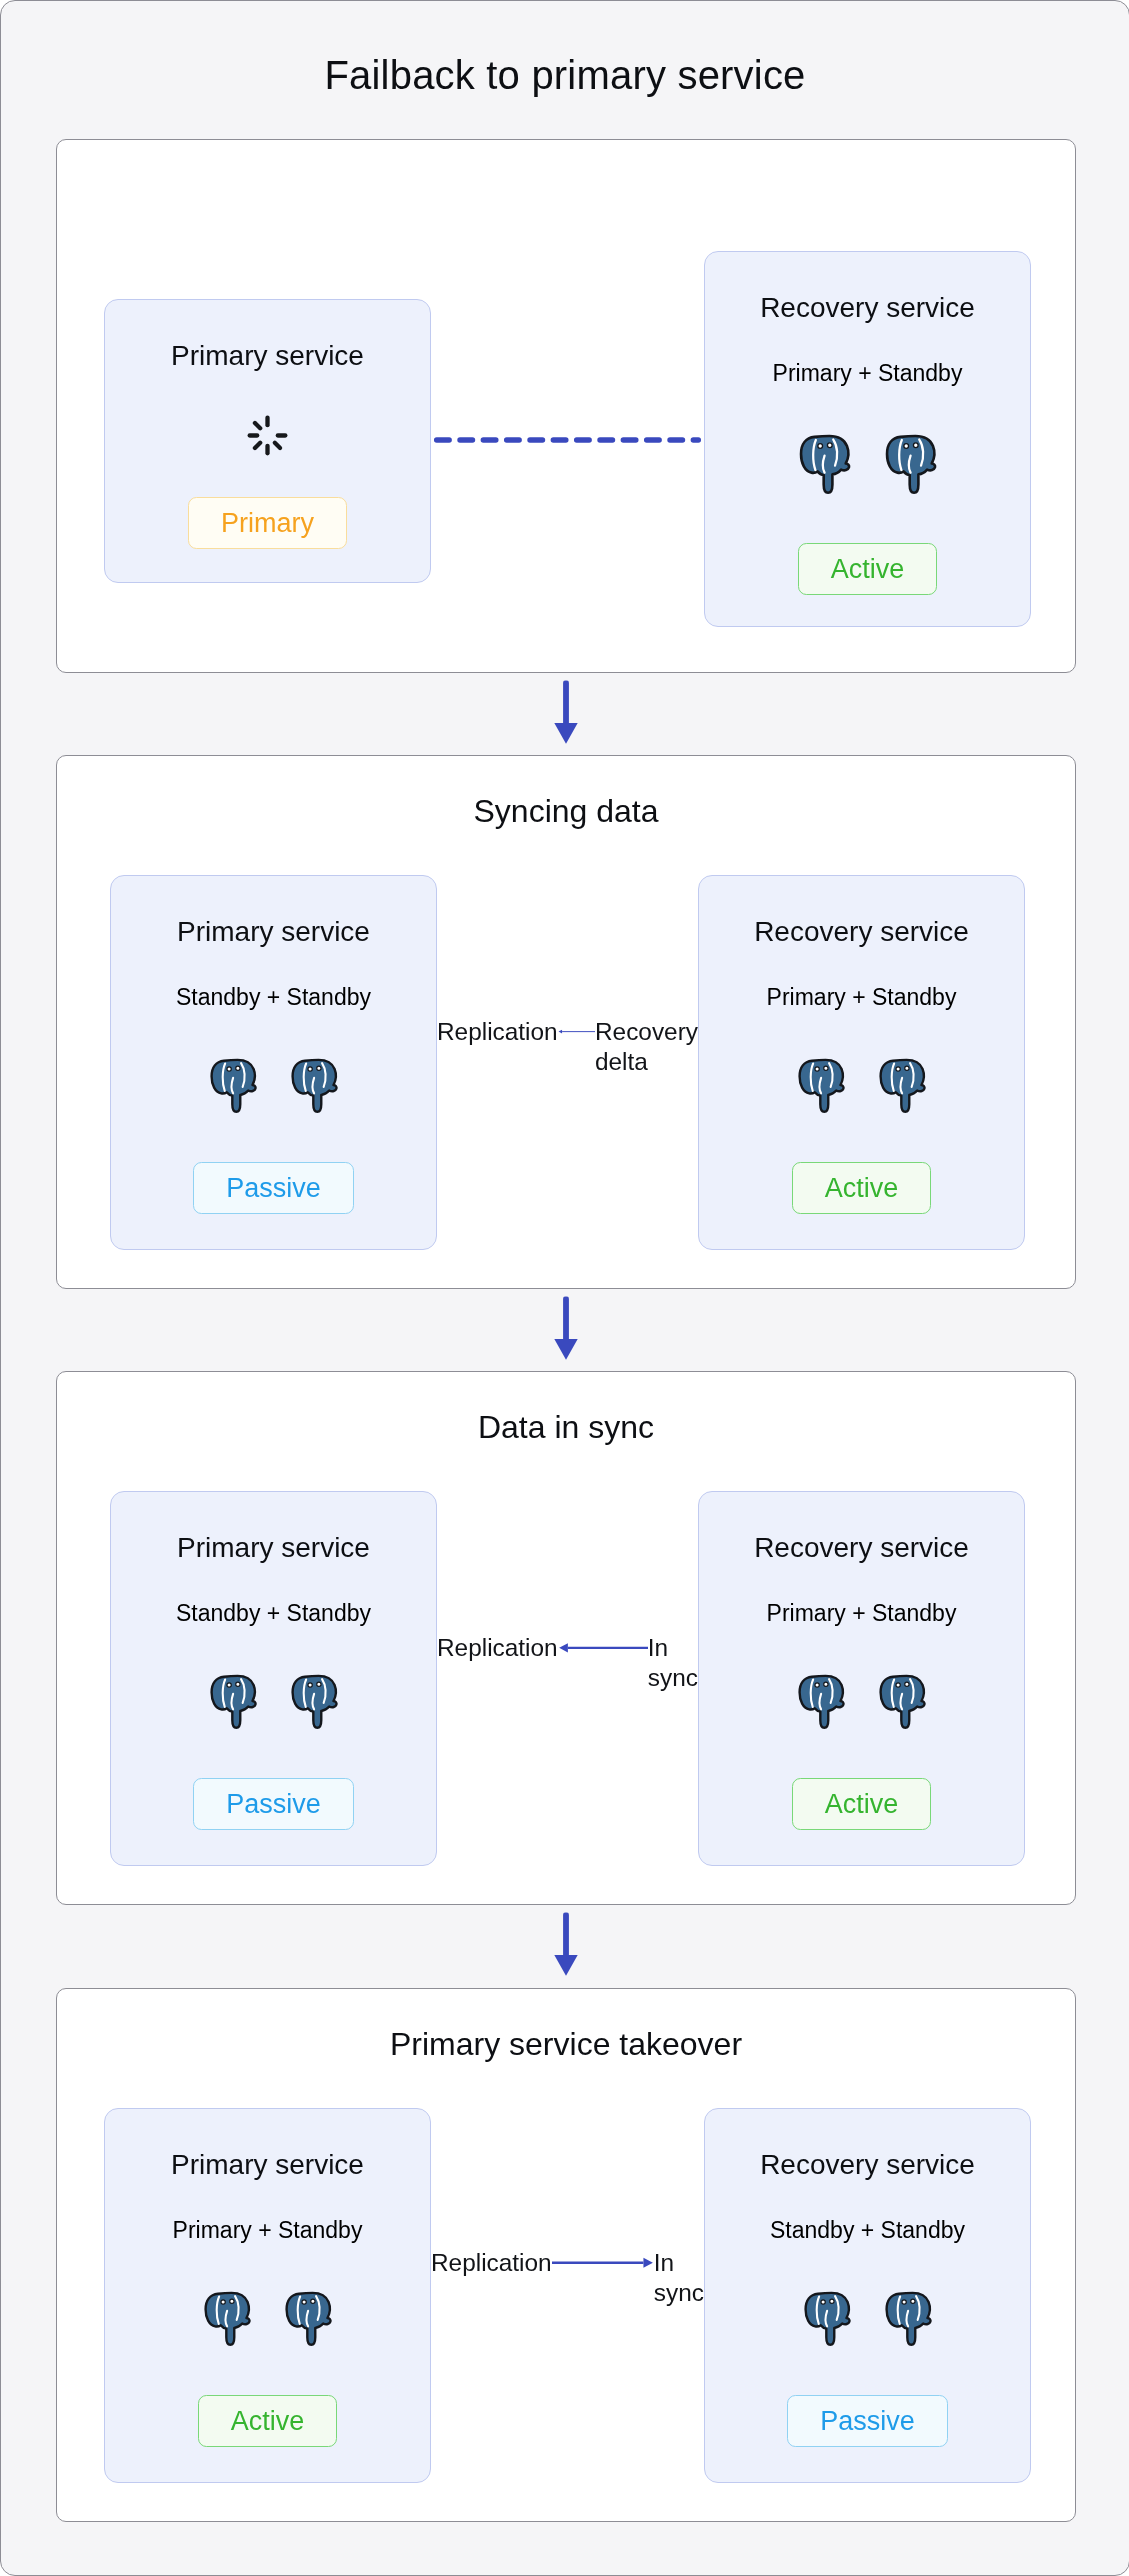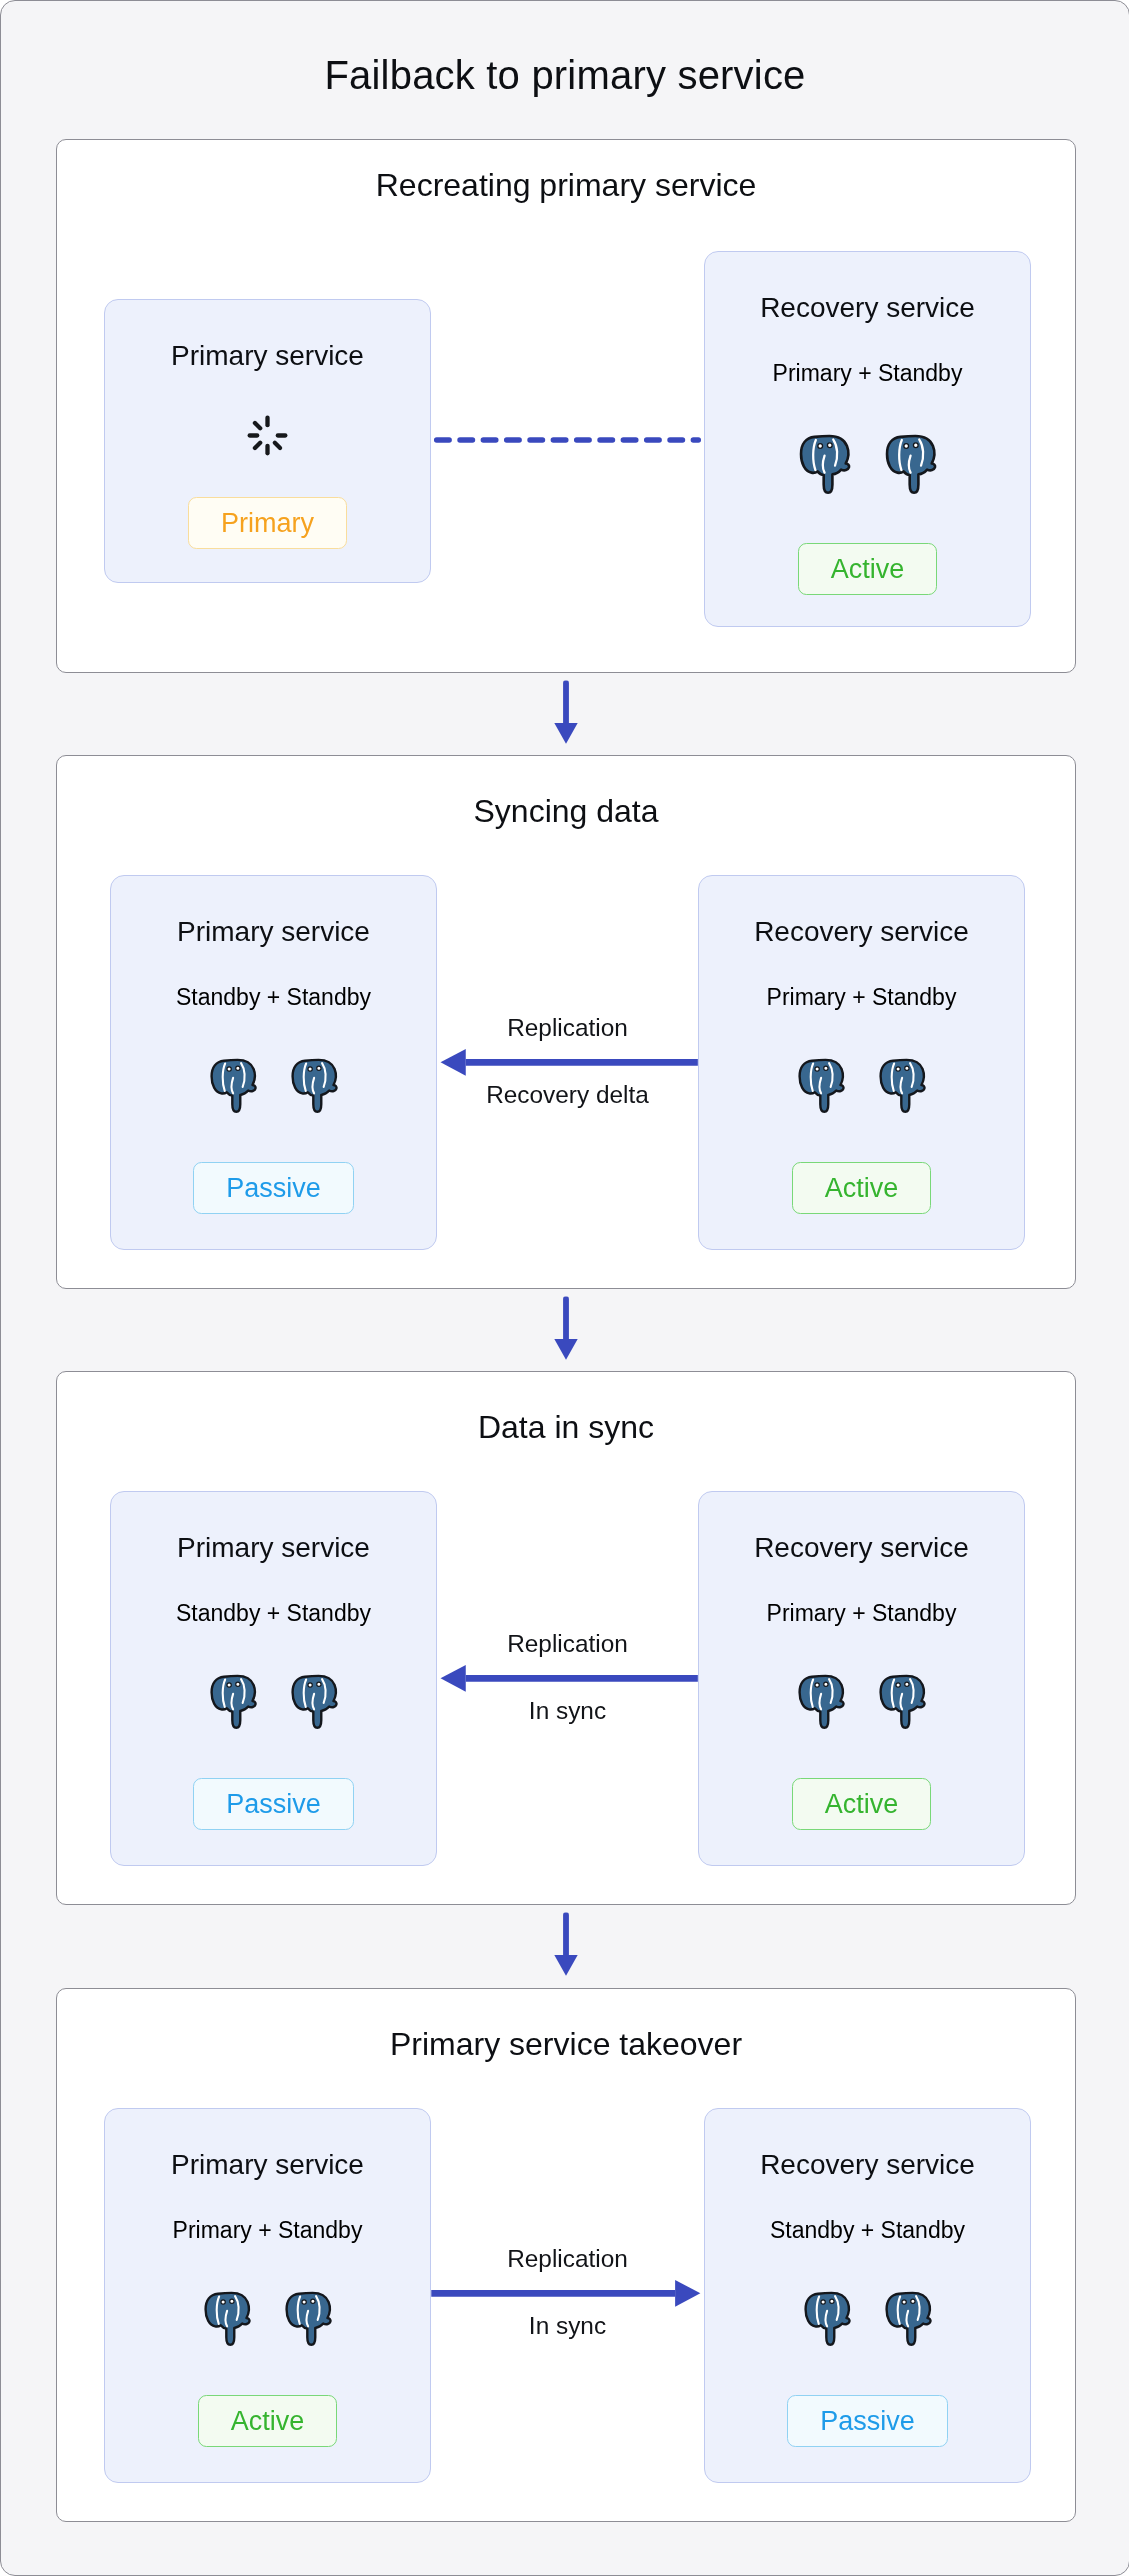--- a/index.html
+++ b/index.html
@@ -49,21 +49,21 @@
     margin-top:49px;height:52px;box-sizing:border-box;padding:0 32px;
     display:flex;align-items:center;justify-content:center;
     border:1.7px solid;border-radius:8.4px;font-size:27px;
   }
   .p1 .card-a .badge{margin-top:39px}
   .badge.creating{color:#f6a21e;border-color:#f9dd9c;background:#fffdf4;}
   .badge.active{color:#35b42f;border-color:#79d878;background:#f3fbf1;}
   .badge.passive{color:#1e9be9;border-color:#90d2f3;background:#f2fafe;}
   .dashed{position:absolute;left:374px;top:295px;width:273px;height:10px;}
   .connector{
-    position:absolute;display:flex;flex-direction:column;align-items:center;text-align:center;
+    position:absolute;display:flex;flex-direction:row;align-items:center;
   }
   .p2 .connector,.p3 .connector{left:380px;top:257px;width:261px;}
   .p4 .connector{left:374px;top:255px;width:273px;}
   .conn-label{font-size:24.4px;line-height:30px;height:30px;color:#121418;}
   .harrow{width:100%;height:37px;display:block;}
   .flow-arrow{position:absolute;left:550px;width:30px;height:66px;}
   .fa1{top:679px}.fa2{top:1295px}.fa3{top:1911px}
   .defs{position:absolute;width:0;height:0;overflow:hidden;}
 </style>
 </head>
@@ -91,21 +91,20 @@
     <line x1="18" y1="3" x2="18" y2="53" stroke="#3A49BE" stroke-width="7" stroke-linecap="round"></line>
     <path d="M4 51 L32 51 L18 76 Z" fill="#3A49BE"></path>
   </symbol>
 </svg>
 
 <div class="canvas">
 
   <h1 class="main-title">Failback to primary service</h1>
 
   <section class="panel p1">
-    <h2 class="panel-title">Recreating primary service</h2>
     <div class="card card-a">
       <div class="card-title">Primary service</div>
       <svg class="spinner" viewBox="0 0 48 48">
           <use href="#spinner-sym"></use>
         </svg>
       <div class="badge creating">Primary</div>
     </div>
     <svg class="dashed" viewBox="0 0 324 12">
       <line x1="5" y1="6" x2="319" y2="6" stroke="#3A49BE" stroke-width="6.5" stroke-linecap="round" stroke-dasharray="15 13"></line>
     </svg>

